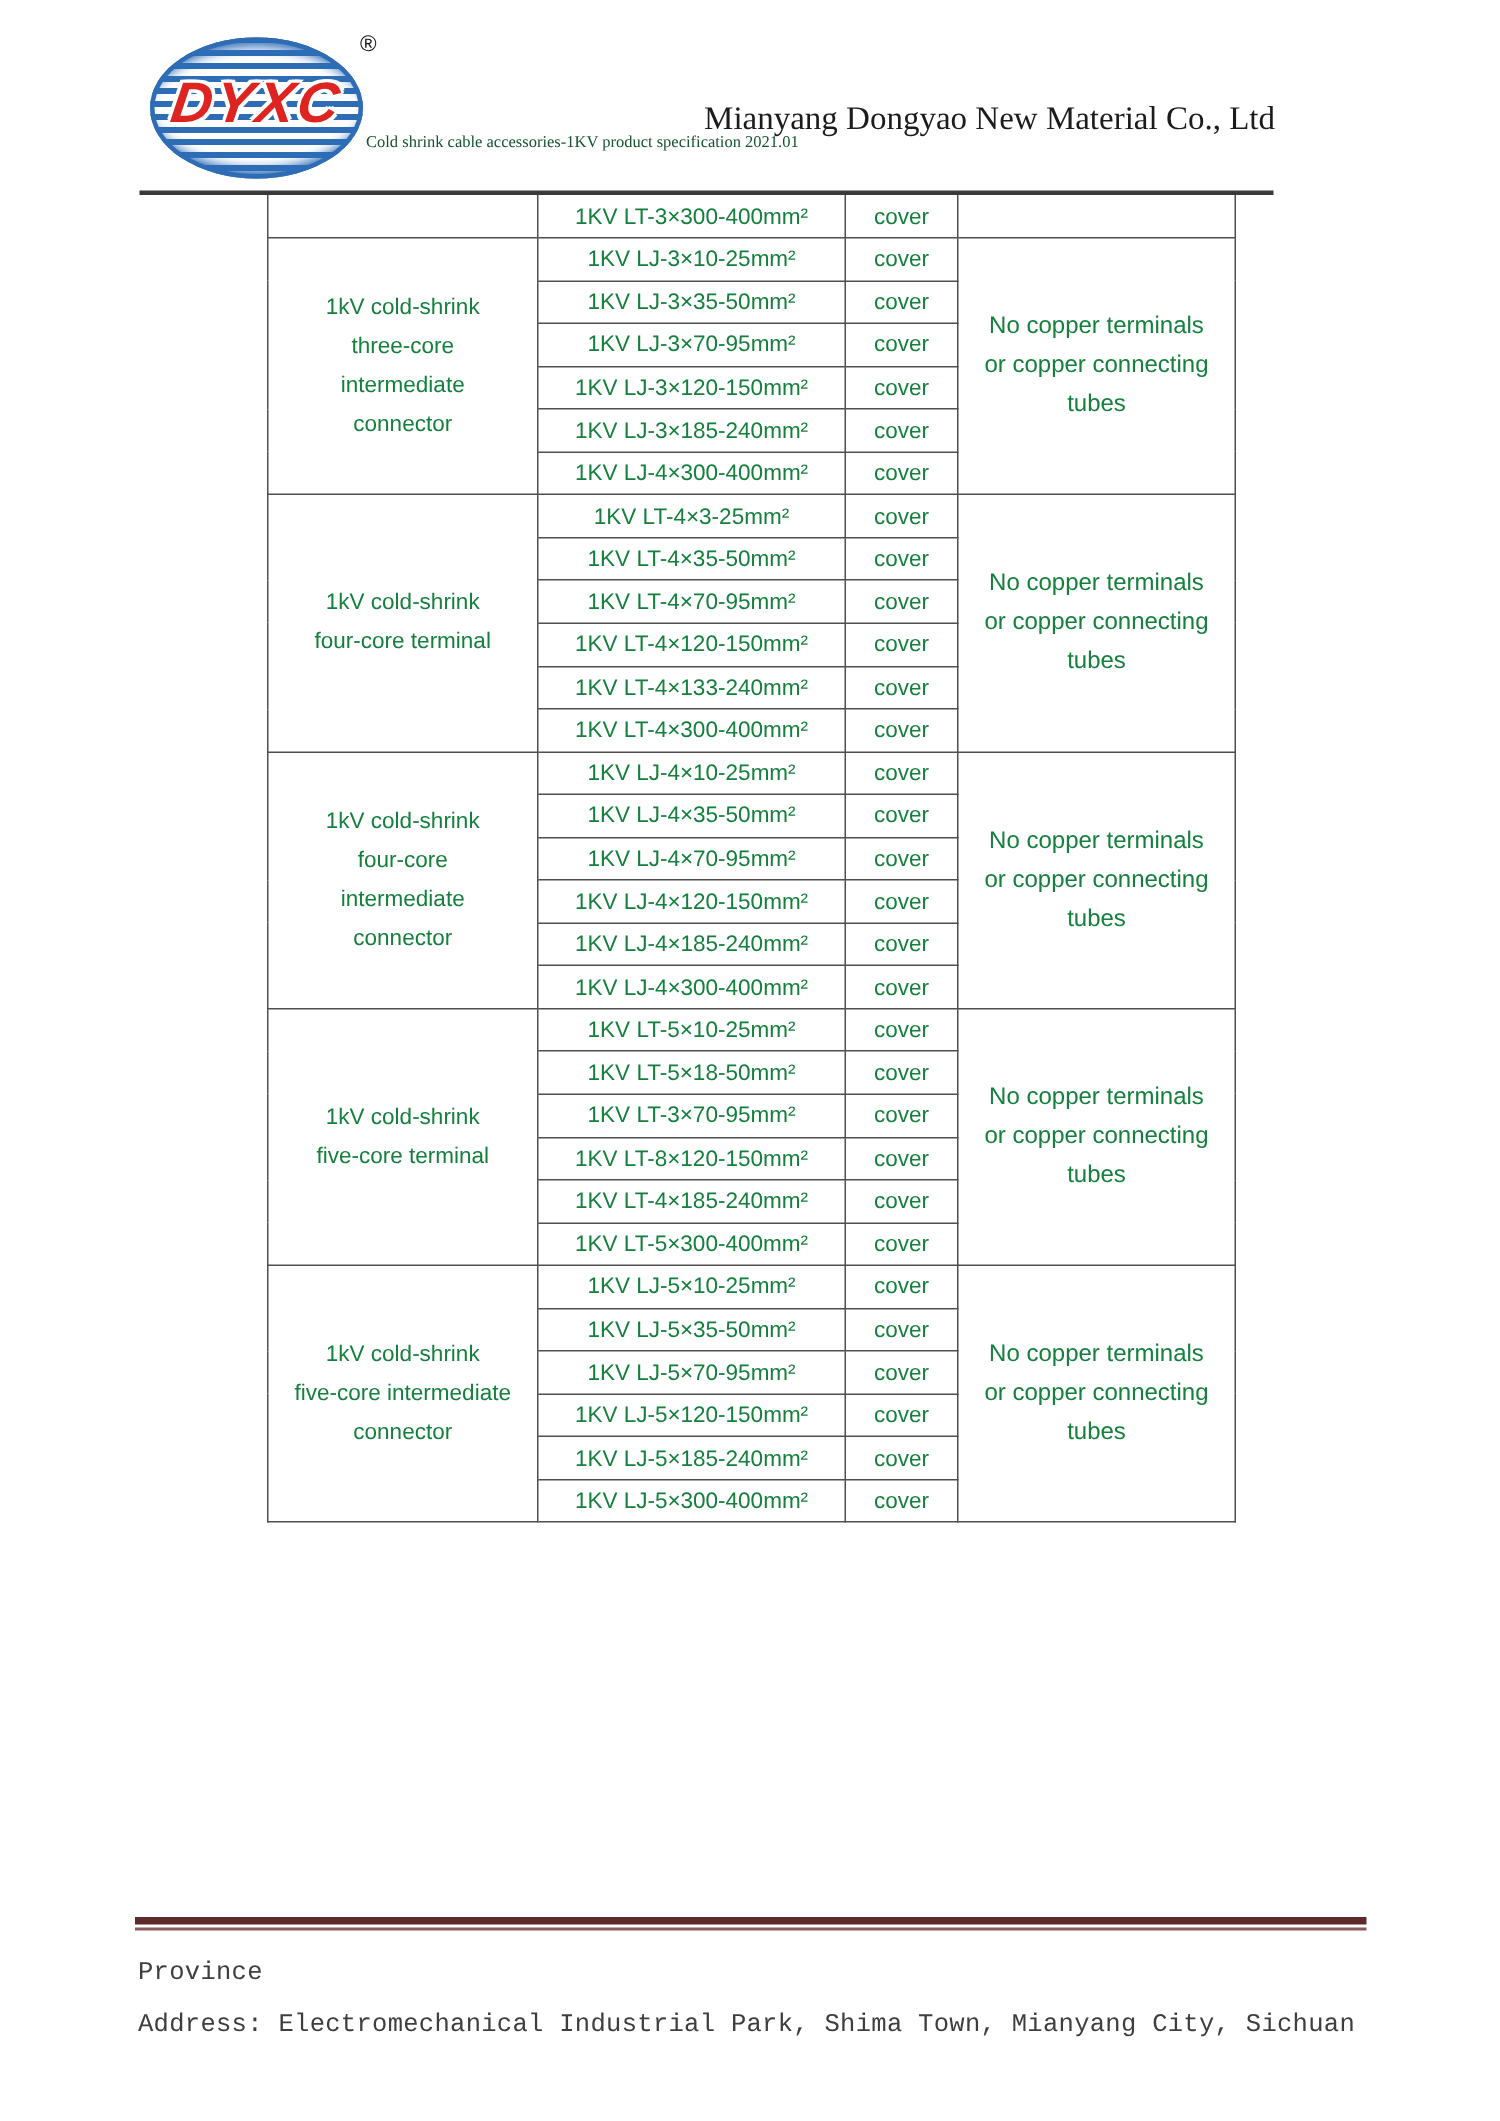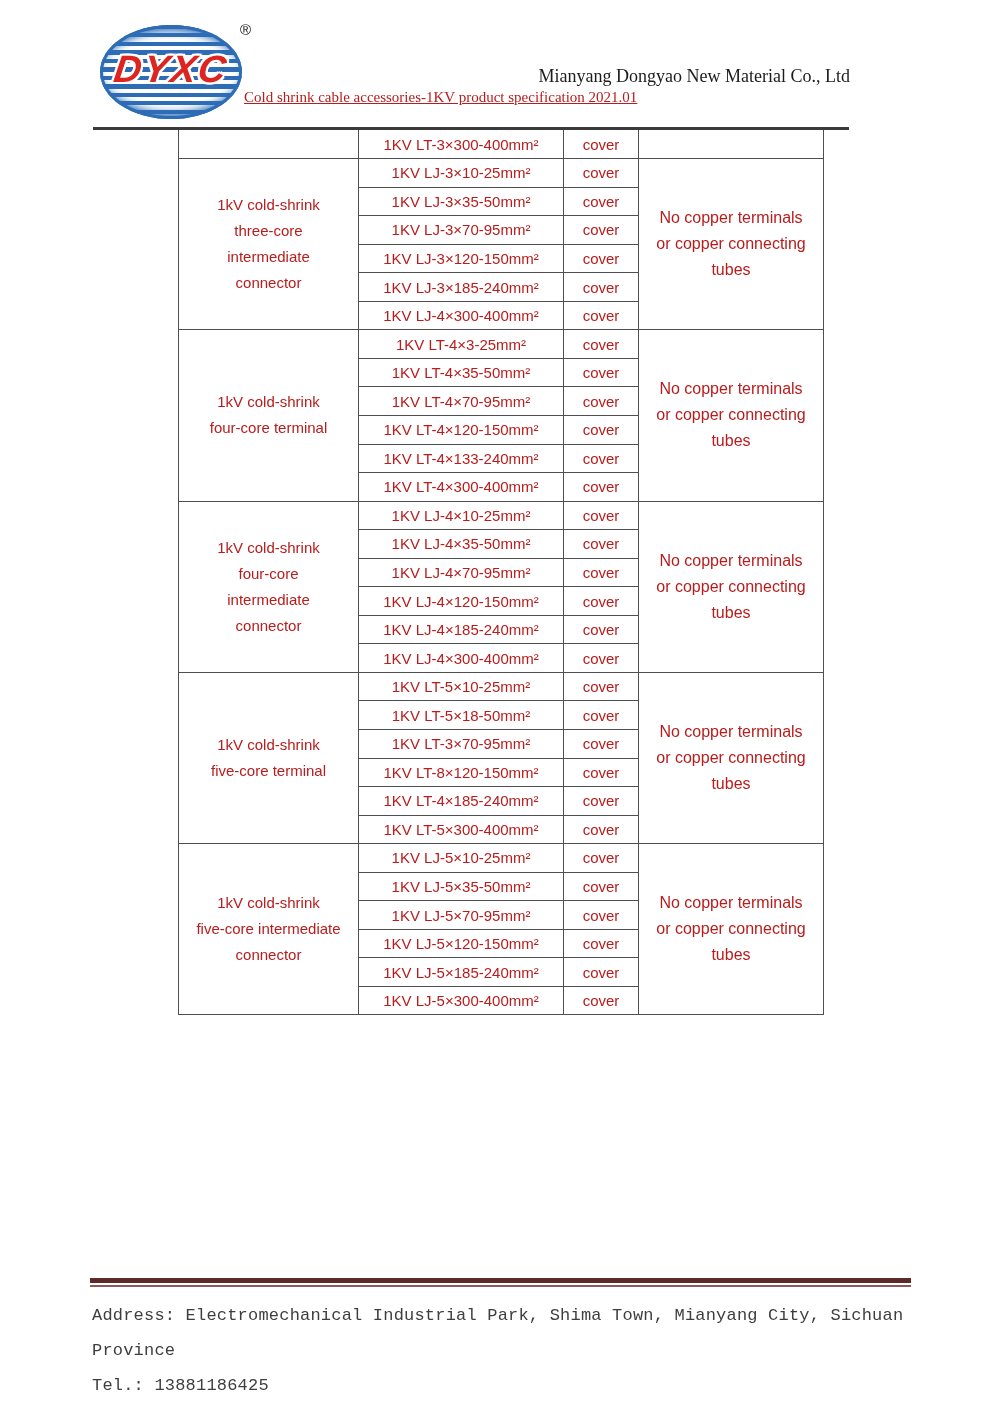--- a/index.html
+++ b/index.html
@@ -26,33 +26,33 @@
                 0 -2px 0 #fff,0 2px 0 #fff,-2px 0 0 #fff,2px 0 0 #fff;
   }
   .reg-mark{
     position:absolute;right:-9px;top:-3px;font-size:15px;font-style:normal;
     color:#111;background:#fff;border-radius:50%;line-height:1;
   }
 
   
   .company{
     position:absolute;left:450px;top:66px;width:400px;text-align:right;
-    font-family:"Liberation Serif",serif;font-size:18px;color:#1c1c1c;white-space:nowrap;
+    font-family:"Liberation Serif",serif;font-size:22px;color:#1c1c1c;white-space:nowrap;
   }
   .subtitle{
     position:absolute;left:244px;top:89px;
-    font-family:"Liberation Serif",serif;font-size:15px;color:#b91c1c;white-space:nowrap;text-decoration:underline;
+    font-family:"Liberation Serif",serif;font-size:11px;color:#14532d;white-space:nowrap;
   }
   .header-rule{position:absolute;left:93px;top:127px;width:756px;height:3px;background:#3a3a3a;}
 
   
   .spec-table{
     position:absolute;left:178px;top:130px;width:645px;
     border-collapse:collapse;table-layout:fixed;
-    font-size:15px;color:#b91c1c;
+    font-size:15px;color:#15803d;
     border:1px solid #3f3f3f;border-top:none;
   }
   .spec-table td{
     border:1px solid #4f4f4f;text-align:center;vertical-align:middle;
     padding:0;overflow:hidden;
   }
   .spec-table tr{height:28.55px;}
   .spec-table tr:first-child td{border-top:none;}
   .cell-line{display:block;line-height:26px;}
   .note-cell{font-size:16px;}
@@ -268,18 +268,17 @@
         </tr>
       </tbody>
   </table>
 
   <div class="footer-rule">
     <div class="fr-main"></div>
     <div class="fr-thin"></div>
   </div>
 
   <div class="footer-text">
+    <div>Province</div>
     <div>Address: Electromechanical Industrial Park, Shima Town, Mianyang City, Sichuan</div>
-    <div>Province</div>
-    <div>Tel.: 13881186425</div>
   </div>
 
 </div>
 
 </body></html>

